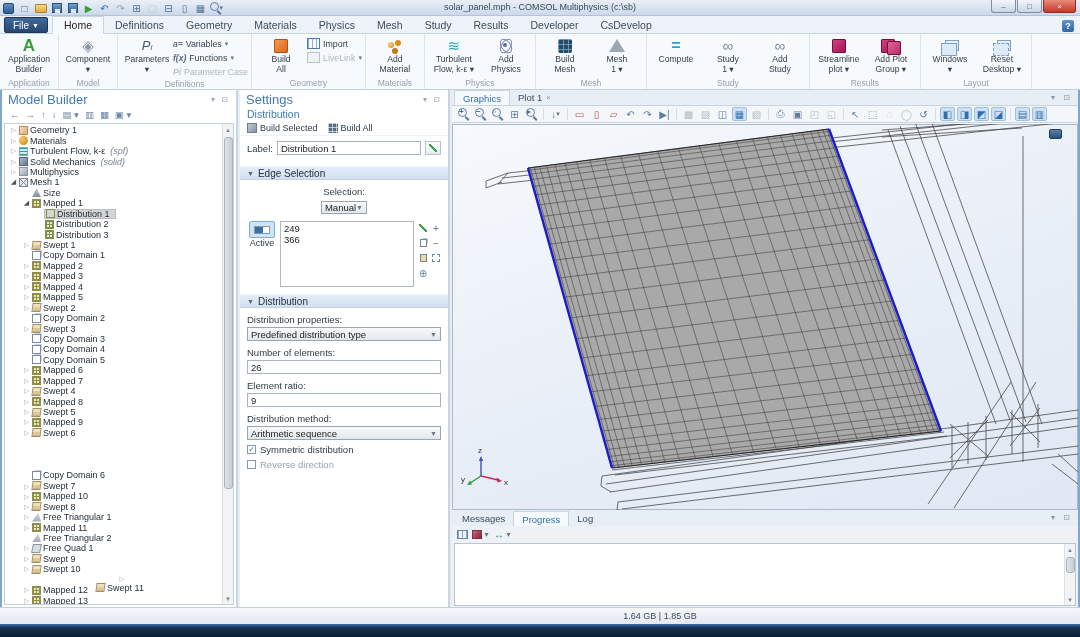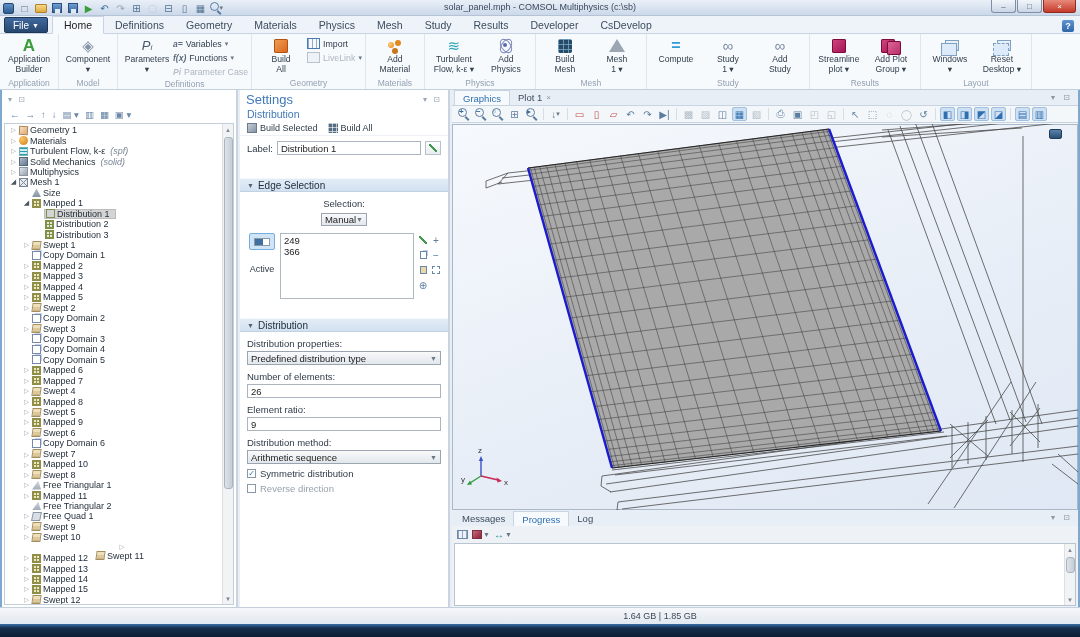--- a/index.html
+++ b/index.html
@@ -101,28 +101,28 @@
   .psub{font-size:10.5px;color:#4179b5;padding:1px 7px 0;}
   .stools{display:flex;align-items:center;gap:10px;padding:3px 7px 2px;border-bottom:1px solid #eef1f5;}
   .sbtn{display:flex;align-items:center;gap:3px;font-size:9px;color:#2e3a46;}
   .bsel{width:10px;height:10px;background:linear-gradient(135deg,#c4cdd6,#8593a3);border:1px solid #6c7a8a;display:inline-block;}
   .ball{width:10px;height:10px;background:#556d84;display:inline-block;background-image:linear-gradient(rgba(255,255,255,.6) 1px,transparent 1px),linear-gradient(90deg,rgba(255,255,255,.6) 1px,transparent 1px);background-size:4px 4px;}
   .lrow{display:flex;align-items:center;gap:4px;padding:5px 7px 4px;}
   .cap{font-size:9.5px;color:#2e3a46;flex:none;}
   .tin{flex:1;height:14px;border:1px solid #aab4be;font-size:9.5px;padding:0 3px;font-family:"Liberation Sans",sans-serif;color:#222;background:#fff;min-width:0;}
   .lbtn{width:16px;height:14px;border:1px solid #b8c2cc;background:linear-gradient(#fdfefe,#e8edf2);display:flex;align-items:center;justify-content:center;flex:none;}
   .mi-wand{width:8px;height:8px;background:linear-gradient(45deg,transparent 40%,#3f9a4c 40%,#3f9a4c 60%,transparent 60%);display:inline-block;}
-  .secbar{height:14px;background:linear-gradient(#e2ecf6,#d2e1f0);border-top:1px solid #f4f8fc;border-bottom:1px solid #c2d2e2;display:flex;align-items:center;gap:4px;padding:0 7px;font-size:10px;color:#23303d;margin-top:19px;}
+  .secbar{height:14px;background:linear-gradient(#e2ecf6,#d2e1f0);border-top:1px solid #f4f8fc;border-bottom:1px solid #c2d2e2;display:flex;align-items:center;gap:4px;padding:0 7px;font-size:10px;color:#23303d;margin-top:7px;}
   .secbar .tri{font-size:7px;color:#56646f;}
   .selrow{display:flex;align-items:center;gap:4px;padding:6px 7px 4px;flex-direction:column;}
   .ddl{flex:1;height:14px;border:1px solid #9aa5b0;background:linear-gradient(#f8fafb,#e2e7ec);display:flex;align-items:center;font-size:9.5px;padding:0 3px;color:#222;min-width:0;}
   .ddl .dv{flex:1;overflow:hidden;white-space:nowrap;}
   .ddl .dar{flex:none;}
   .actrow{display:flex;padding:3px 5px 0 7px;gap:3px;}
-  .actcol{width:30px;flex:none;display:flex;flex-direction:column;align-items:center;gap:14px;}
+  .actcol{width:30px;flex:none;display:flex;flex-direction:column;align-items:center;gap:0;}
   .actbtn{width:26px;height:17px;border:1px solid #78aede;background:#cfe4f7;border-radius:2px;display:flex;align-items:center;justify-content:center;}
   .actbtn .sw{width:16px;height:8px;border:1px solid #8a97a5;background:#fff;display:flex;}
   .actbtn .sw i{width:8px;height:100%;background:#3e6f9e;display:block;}
   .actlab{font-size:9px;color:#2e3a46;}
   .sellist{flex:1;height:66px;border:1px solid #b0b8c0;background:#fff;font-size:9.5px;padding:1px 3px;line-height:11px;color:#222;}
   .selicons{width:26px;flex:none;display:grid;grid-template-columns:12px 12px;grid-auto-rows:14px;gap:1px;justify-items:center;align-items:center;color:#5b7da0;font-size:10px;}
   .mi-copy{width:7px;height:8px;border:1px solid #6b87a8;background:#fff;box-shadow:2px -2px 0 -1px #bcd0e4;display:inline-block;}
   .mi-paste{width:7px;height:8px;border:1px solid #6b87a8;background:#e8d9a8;display:inline-block;}
   .mi-zb{width:8px;height:8px;border:1px dashed #6b87a8;display:inline-block;}
   .fcap{font-size:9.5px;color:#2e3a46;padding:6px 7px 2px;}
@@ -436,20 +436,21 @@
         </div>
         <div class="rglabel">Layout</div>
       </div>
     </div>
 
   <div class="sideL"></div>
   <div class="sideR"></div>
 
   <div class="panel mb">
     <div class="phead">
+      <span class="ptitle">Model Builder</span>
       <span class="phicons">▾ ⊡</span>
     </div>
     <div class="mbtools" id="mbtools">
         <span>←</span>
         <span>→</span>
         <span>↑</span>
         <span>↓</span>
         <span>▤ ▾</span>
         <span>▥</span>
         <span>▦</span>
@@ -662,21 +663,21 @@
               <span class="lab">Mapped 9</span>
             </span>
           </div>
           <div class="trow" style="padding-left: 17px;">
             <span class="exp">▷</span>
             <span class="inner">
               <span class="ti swept"></span>
               <span class="lab">Swept 6</span>
             </span>
           </div>
-          <div class="trow" style="padding-left: 17px;">
+          <div class="trow" style="padding-left: 17px; margin-top: 32px;">
             <span class="exp"></span>
             <span class="inner">
               <span class="ti copy"></span>
               <span class="lab">Copy Domain 6</span>
             </span>
           </div>
           <div class="trow" style="padding-left: 17px; align-items: flex-end;">
             <span class="exp">▷</span>
             <span class="inner">
               <span class="ti swept"></span>

